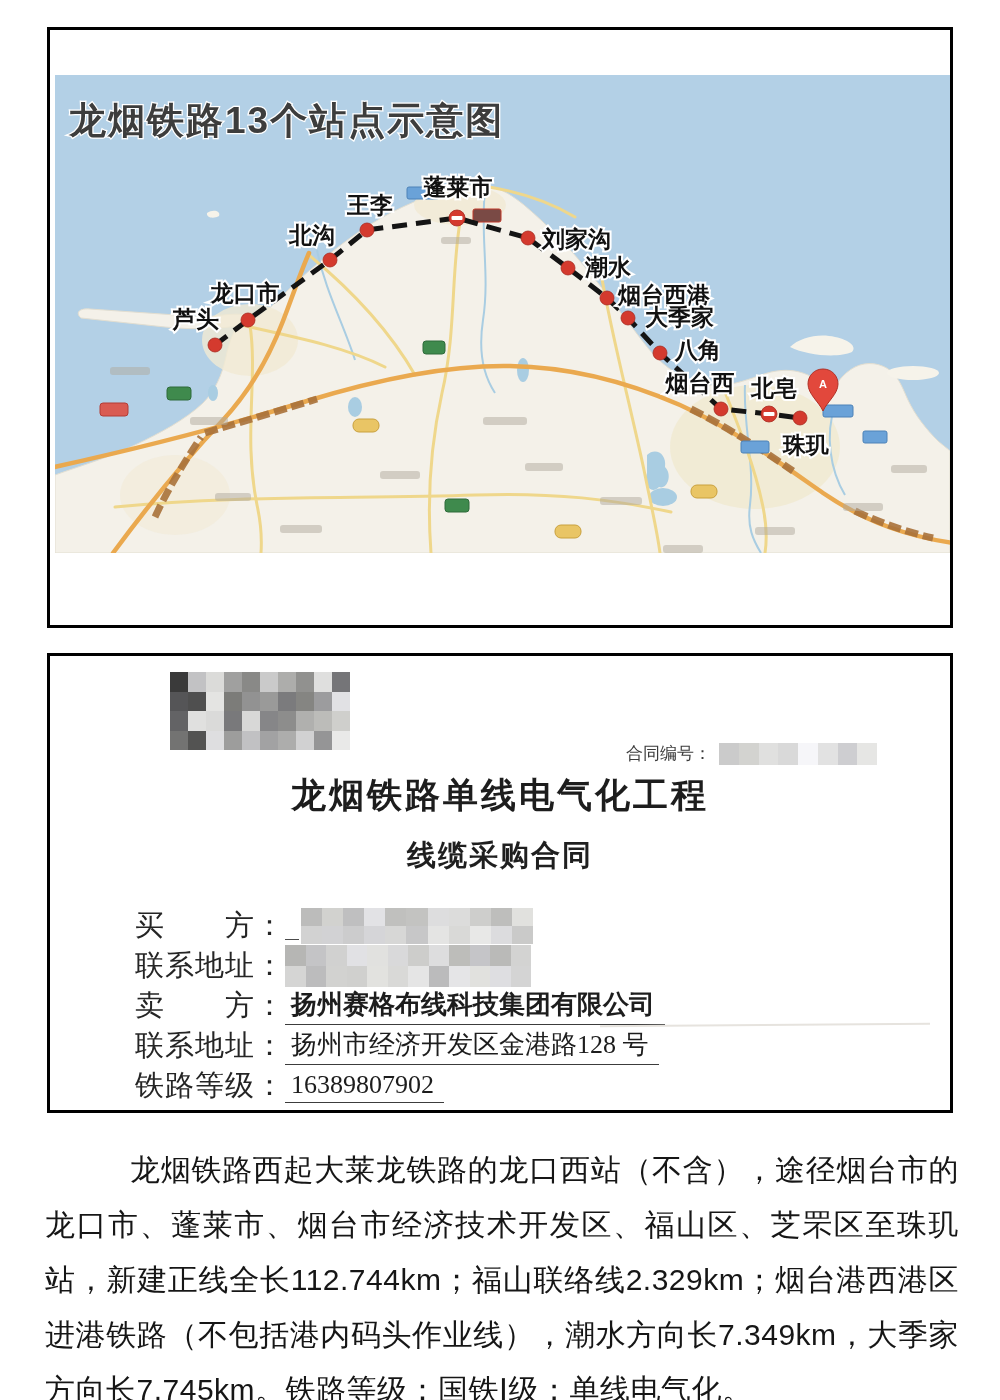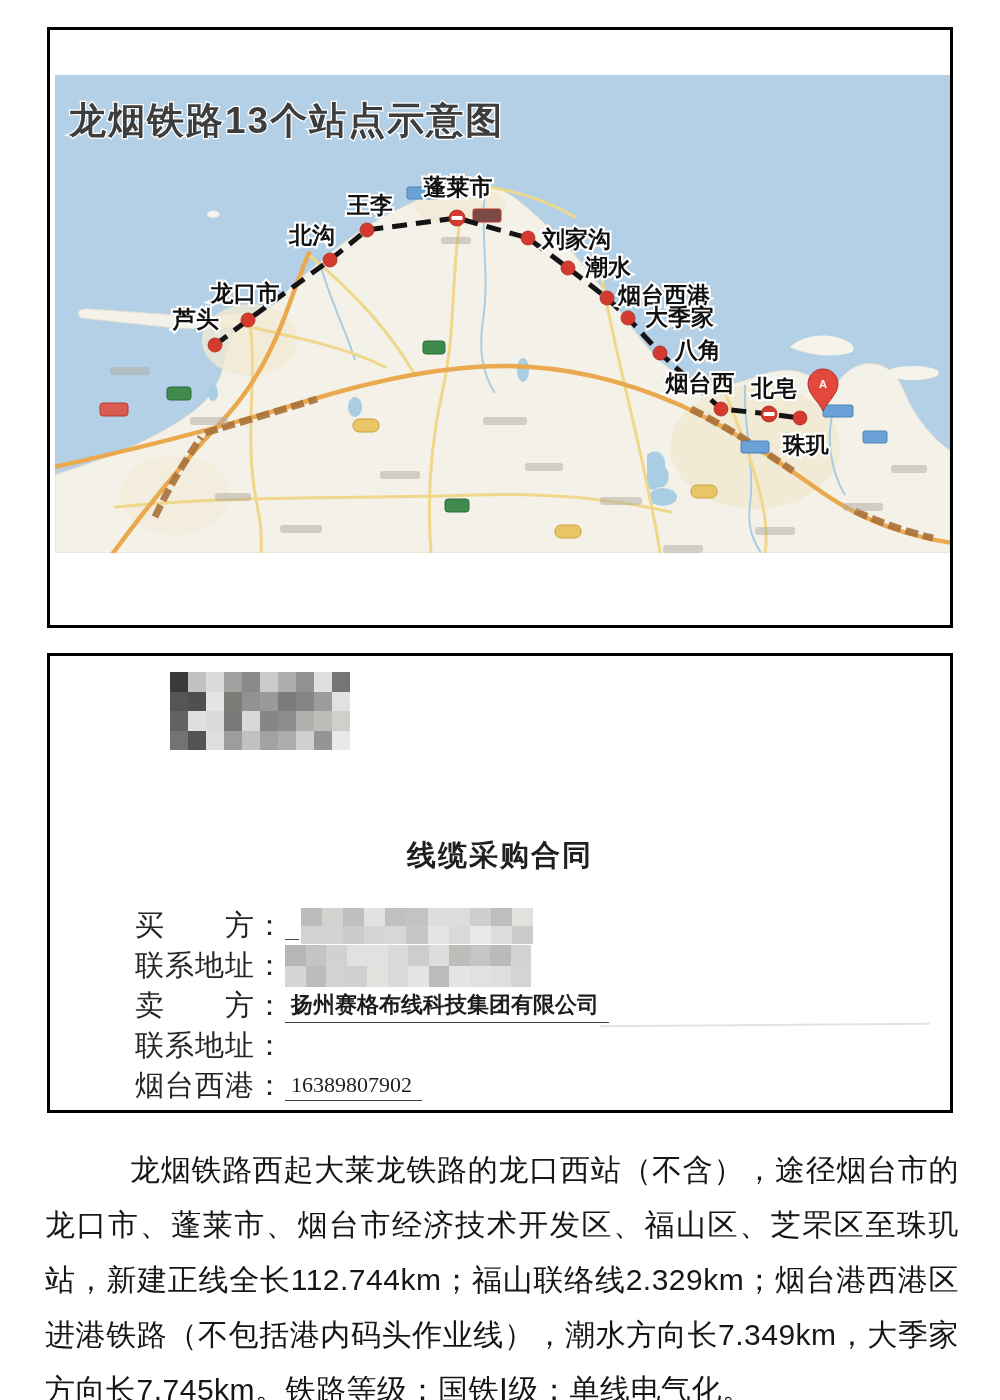--- a/index.html
+++ b/index.html
@@ -41,21 +41,21 @@
   .contract-no{position:absolute;left:0;right:73px;top:86px;text-align:right;
     font-family:"Liberation Serif",serif;font-size:17px;color:#3a3a3a;}
   .blob-no{width:158px;height:22px;display:inline-grid;vertical-align:-6px;margin-left:8px;}
   .c-title1{position:absolute;left:0;width:100%;top:116px;text-align:center;
     font-family:"Liberation Serif",serif;font-size:35px;font-weight:700;color:#1d1d1d;letter-spacing:3px;}
   .c-title2{position:absolute;left:0;width:100%;top:180px;text-align:center;
     font-family:Liberation Sans, sans-serif;font-size:29px;font-weight:700;color:#1f1f1f;letter-spacing:2px;}
   .c-fields{position:absolute;left:85px;top:250px;right:10px;}
   .c-row{height:40px;display:flex;align-items:center;}
   .c-label{font-family:"Liberation Serif",serif;font-size:29px;color:#252525;letter-spacing:1px;white-space:pre;}
-  .c-value{font-family:"Liberation Serif",serif;font-size:22px;color:#1d1d1d;
+  .c-value{font-family:"Liberation Serif",serif;font-size:26px;color:#1d1d1d;
     border-bottom:1.5px solid #3c3c3c;padding:0 10px 2px 6px;}
   .bold{font-weight:700;}
   .blob-buyer{width:232px;height:36px;}
   .blob-addr{width:246px;height:42px;}
   .pre-underscore{display:inline-block;width:14px;height:26px;border-bottom:1.5px solid #4a4a4a;margin-right:2px;}
   .scanline{position:absolute;left:550px;top:368px;width:330px;height:2px;background:#e6e3de;transform:rotate(-.4deg);}
 
   .para{
     position:absolute;left:45px;top:1142px;width:914px;
     font-size:30px;line-height:55px;color:#161616;text-align:justify;
@@ -253,21 +253,34 @@
       <span style="background: rgb(222, 222, 224);"></span>
       <span style="background: rgb(157, 157, 156);"></span>
       <span style="background: rgb(193, 193, 195);"></span>
       <span style="background: rgb(162, 162, 163);"></span>
       <span style="background: rgb(173, 173, 172);"></span>
       <span style="background: rgb(209, 209, 210);"></span>
       <span style="background: rgb(149, 149, 150);"></span>
       <span style="background: rgb(233, 233, 232);"></span>
     </div>
 
-
+  <div class="contract-no">
+    <span>合同编号：</span><span class="mosaic blob-no" style="grid-template-columns: repeat(8, 1fr);">
+        <span style="background: rgb(203, 203, 203);"></span>
+        <span style="background: rgb(211, 211, 208);"></span>
+        <span style="background: rgb(224, 224, 223);"></span>
+        <span style="background: rgb(217, 217, 217);"></span>
+        <span style="background: rgb(246, 246, 249);"></span>
+        <span style="background: rgb(226, 226, 226);"></span>
+        <span style="background: rgb(206, 206, 209);"></span>
+        <span style="background: rgb(230, 230, 228);"></span>
+      </span>
+  </div>
+
+  <div class="c-title1">龙烟铁路单线电气化工程</div>
   <div class="c-title2">线缆采购合同</div>
 
   <div class="c-fields">
     <div class="c-row">
       <span class="c-label">买　　方：</span>
       <span class="pre-underscore"></span>
       <span class="mosaic blob-buyer" style="grid-template-columns: repeat(11, 1fr);">
           <span style="background: rgb(188, 188, 187);"></span>
           <span style="background: rgb(210, 210, 207);"></span>
           <span style="background: rgb(191, 191, 192);"></span>
@@ -320,22 +333,23 @@
           <span style="background: rgb(222, 222, 225);"></span>
           <span style="background: rgb(212, 212, 212);"></span>
         </span>
     </div>
     <div class="c-row">
       <span class="c-label">卖　　方：</span>
       <span class="c-value bold">扬州赛格布线科技集团有限公司</span>
     </div>
     <div class="c-row">
       <span class="c-label">联系地址：</span>
-    </div>
-    <div class="c-row">
-      <span class="c-label">烟台西港：</span>
+      <span class="c-value">扬州市经济开发区金港路128 号</span>
+    </div>
+    <div class="c-row">
+      <span class="c-label">铁路等级：</span>
       <span class="c-value">16389807902</span>
     </div>
   </div>
   <div class="scanline"></div>
 </div>
 
 <div class="para">龙烟铁路西起大莱龙铁路的龙口西站（不含），途径烟台市的龙口市、蓬莱市、烟台市经济技术开发区、福山区、芝罘区至珠玑站，新建正线全长112.744km；福山联络线2.329km；烟台港西港区进港铁路（不包括港内码头作业线），潮水方向长7.349km，大季家方向长7.745km。铁路等级：国铁Ⅰ级；单线电气化。</div>
 
 </body></html>

